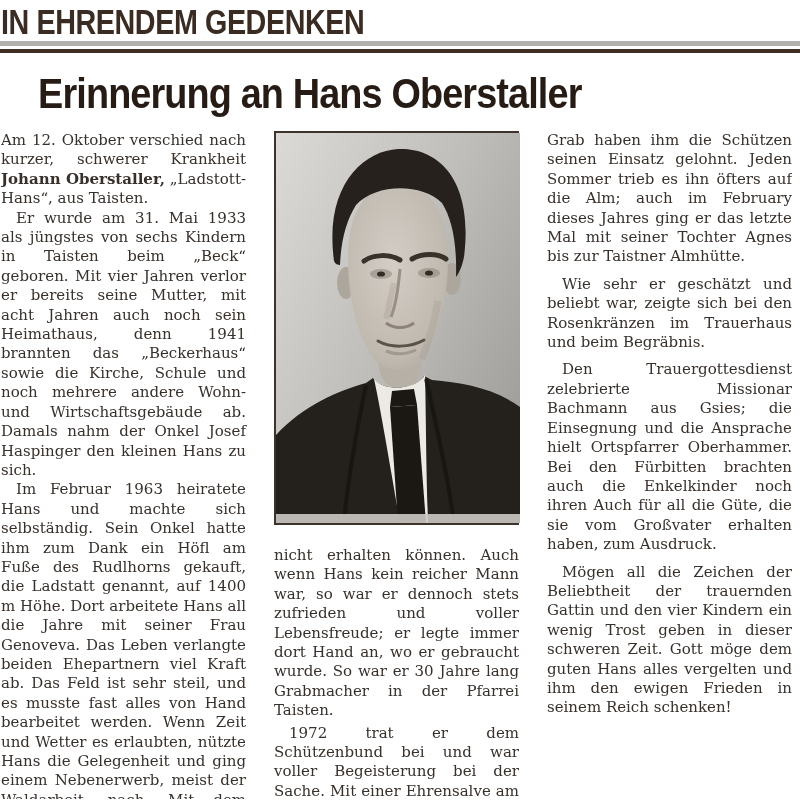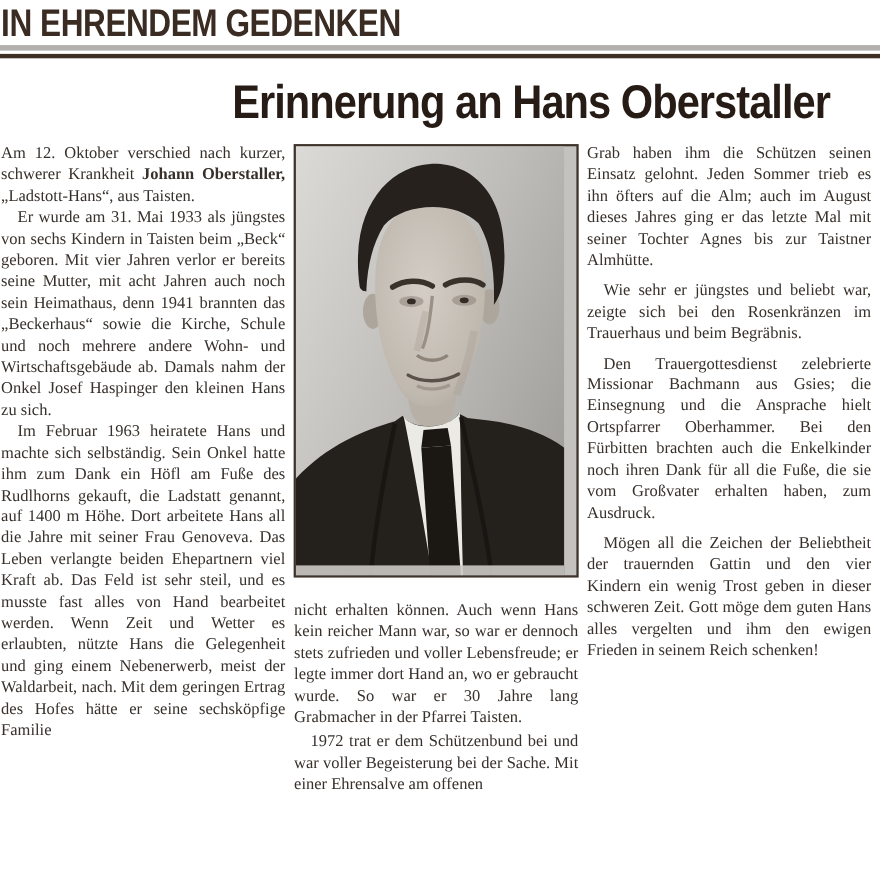--- a/index.html
+++ b/index.html
@@ -41,44 +41,43 @@
     margin: 1px -8px 0 -8px;
   }
   .rule-dark {
     height: 4px;
     background: #3f2e23;
     margin: 3px -8px 0 -8px;
   }
 
   
   .headline {
-    text-align: right;
+    text-align: left;
     margin-top: 16px;
     height: 52px;
   }
   .headline span {
     display: inline-block;
     font-family: "Liberation Sans", sans-serif;
     font-weight: 700;
     font-size: 43px;
     line-height: 48px;
     letter-spacing: -1px;
     color: #261c15;
     transform: scaleX(0.88);
     transform-origin: center;
   }
 
   
   .columns {
     display: flex;
-    gap: 8px;
+    gap: 28px;
     margin-top: 10px;
     height: 668px;
     overflow: hidden;
-    font-family: Liberation Serif, serif;
   }
   .col {
     flex: 1 1 0;
     min-width: 0;
   }
   .col p {
     margin: 0;
     font-size: 15px;
     line-height: 19.4px;
     text-align: justify;
@@ -176,20 +175,20 @@
           <path d="M146,226 C152,210 158,190 162,168" stroke="#9c9388" stroke-width="7" fill="none" opacity="0.25"></path>
 
           <rect x="0" y="381" width="244" height="9" fill="#ccc9c5" opacity="0.9"></rect>
         </svg>
       </div>
       <p>nicht erhalten können. Auch wenn Hans kein reicher Mann war, so war er dennoch stets zufrieden und voller Lebensfreude; er legte immer dort Hand an, wo er gebraucht wurde. So war er 30 Jahre lang Grabmacher in der Pfarrei Taisten.</p>
       <p class="indent">1972 trat er dem Schützenbund bei und war voller Begeisterung bei der Sache. Mit einer Ehrensalve am offenen</p>
     </div>
 
     <div class="col col3">
-      <p>Grab haben ihm die Schützen seinen Einsatz gelohnt. Jeden Sommer trieb es ihn öfters auf die Alm; auch im August dieses Jahres ging er das letzte Mal mit seiner Tochter Agnes bis zur Taistner Almhütte.</p>
-      <p class="indent">Wie sehr er jüngstes und beliebt war, zeigte sich bei den Rosenkränzen im Trauerhaus und beim Begräbnis.</p>
-      <p class="indent">Den Trauergottesdienst zelebrierte Missionar Bachmann aus Gsies; die Einsegnung und die Ansprache hielt Ortspfarrer Oberhammer. Bei den Fürbitten brachten auch die Enkelkinder noch ihren Dank für all die Fuße, die sie vom Großvater erhalten haben, zum Ausdruck.</p>
+      <p>Grab haben ihm die Schützen seinen Einsatz gelohnt. Jeden Sommer trieb es ihn öfters auf die Alm; auch im February dieses Jahres ging er das letzte Mal mit seiner Tochter Agnes bis zur Taistner Almhütte.</p>
+      <p class="indent">Wie sehr er geschätzt und beliebt war, zeigte sich bei den Rosenkränzen im Trauerhaus und beim Begräbnis.</p>
+      <p class="indent">Den Trauergottesdienst zelebrierte Missionar Bachmann aus Gsies; die Einsegnung und die Ansprache hielt Ortspfarrer Oberhammer. Bei den Fürbitten brachten auch die Enkelkinder noch ihren Auch für all die Güte, die sie vom Großvater erhalten haben, zum Ausdruck.</p>
       <p class="indent"><span>Mögen all die Zeichen der Beliebtheit der trauernden Gattin und den vier Kindern ein wenig Trost geben in dieser schweren Zeit. Gott möge dem guten Hans alles vergelten und ihm den ewigen Frieden in seinem Reich schenken!</span></p>
     </div>
 
   </div>
 </div>
 
 </body></html>

